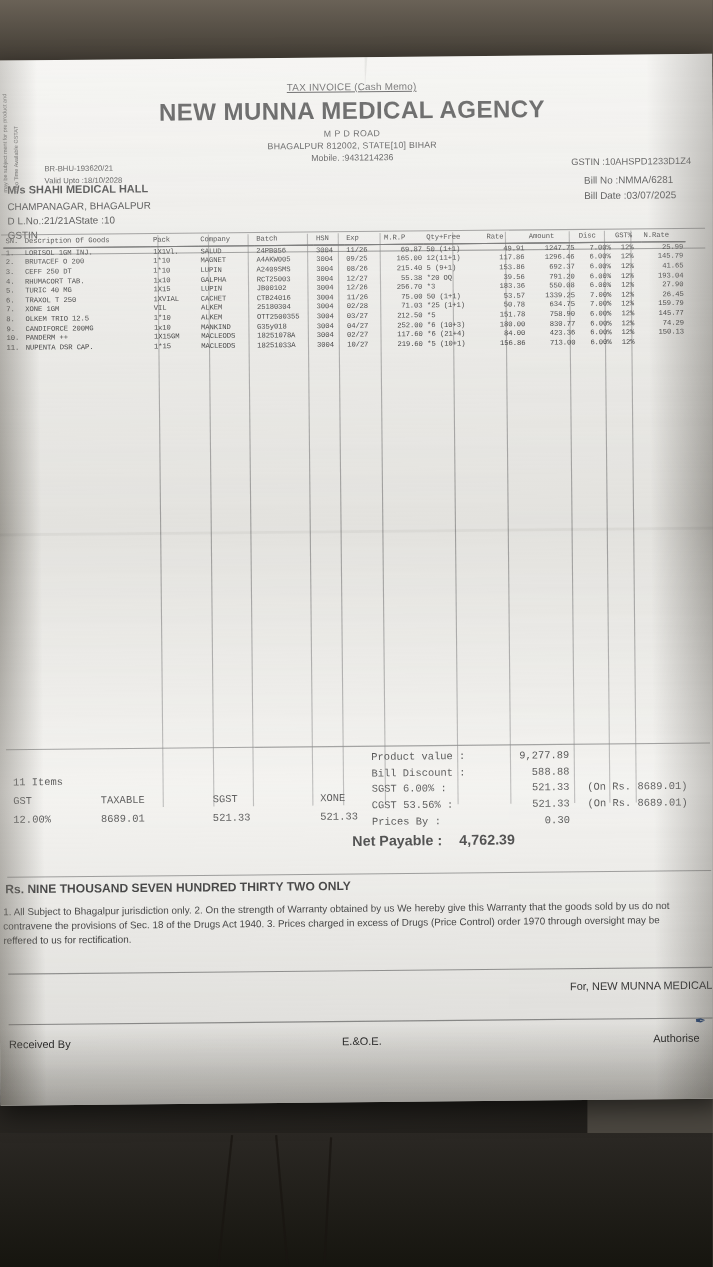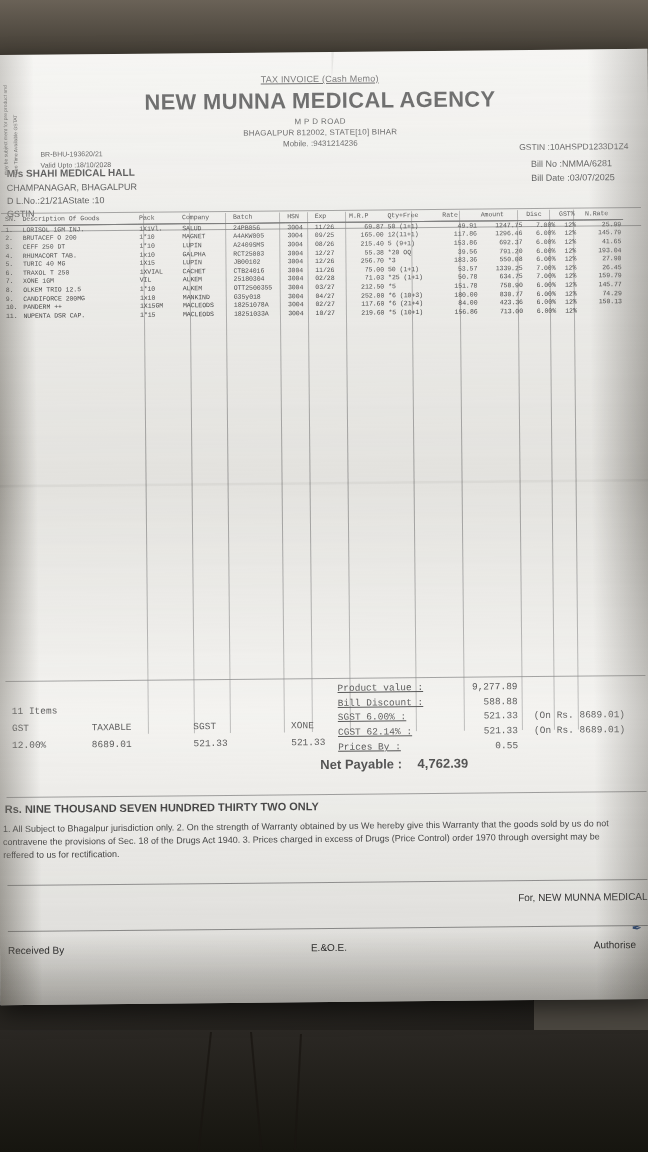--- a/index.html
+++ b/index.html
@@ -188,21 +188,21 @@
   
   .totals {
     position: absolute;
     left: 340px;
     top: 630px;
     font-family: "Liberation Mono", monospace;
     font-size: 9.5px;
     line-height: 1.55;
   }
   .totals .row { display: flex; }
-  .totals .lbl { width: 118px; text-decoration: underline; }
+  .totals .lbl { width: 118px; }
   .totals .val { width: 62px; text-align: right; }
   .totals .note { margin-left: 16px; }
   .netrow {
     position: absolute;
     left: 322px;
     top: 705px;
     font-size: 13px;
     font-weight: bold;
     font-family: "Liberation Sans", sans-serif;
   }
@@ -552,27 +552,27 @@
         <div class="row">
           <span class="lbl">Bill Discount :</span>
           <span class="val">588.88</span>
         </div>
         <div class="row">
           <span class="lbl">SGST 6.00% :</span>
           <span class="val">521.33</span>
           <span class="note">(On Rs. 8689.01)</span>
         </div>
         <div class="row">
-          <span class="lbl">CGST 62.14% :</span>
+          <span class="lbl">CGST 53.56% :</span>
           <span class="val">521.33</span>
           <span class="note">(On Rs. 8689.01)</span>
         </div>
         <div class="row">
           <span class="lbl">Prices  By  :</span>
-          <span class="val">0.55</span>
+          <span class="val">0.30</span>
         </div>
       </div>
 
       <div class="netrow">
         <span>Net Payable  :</span>
         <span class="amt">4,762.39</span>
       </div>
 
       <div class="words">Rs. NINE THOUSAND SEVEN HUNDRED THIRTY TWO ONLY</div>
       <div class="terms">1. All Subject to Bhagalpur jurisdiction only. 2. On the strength of Warranty obtained by us We hereby give this Warranty that the goods sold by us do not contravene the provisions of Sec. 18 of the Drugs Act 1940. 3. Prices charged in excess of Drugs (Price Control) order 1970 through oversight may be reffered to us for rectification.</div>

